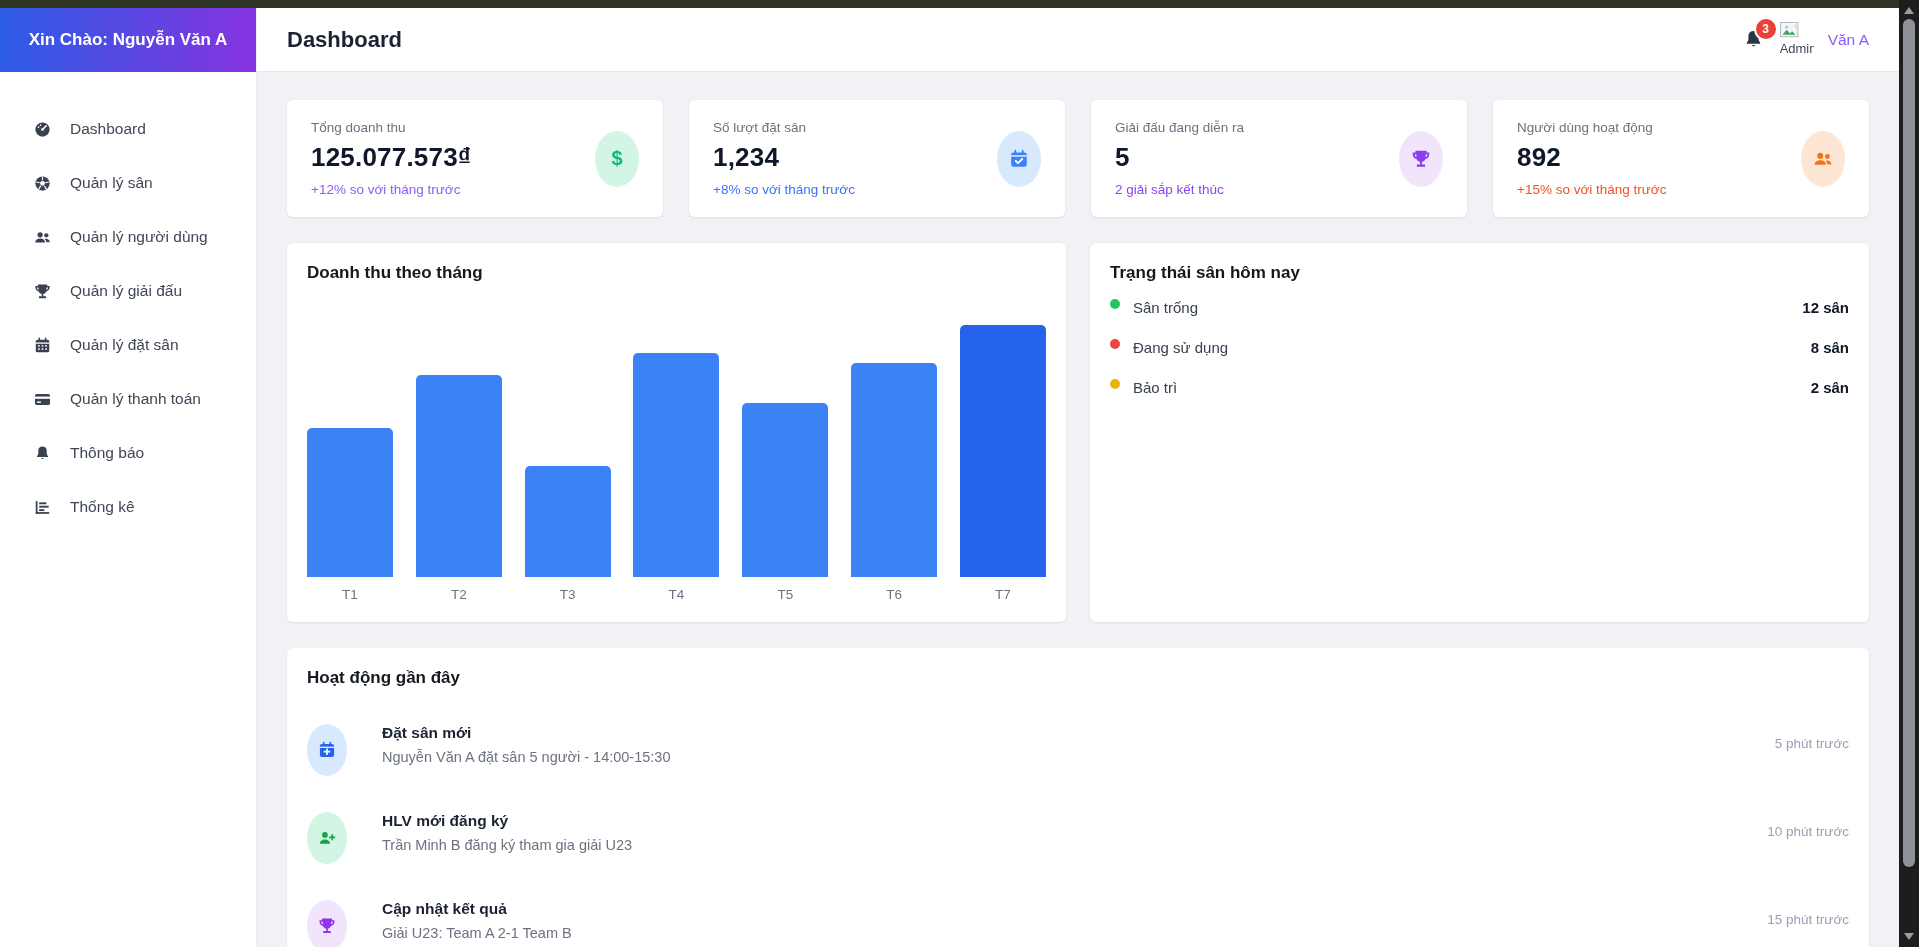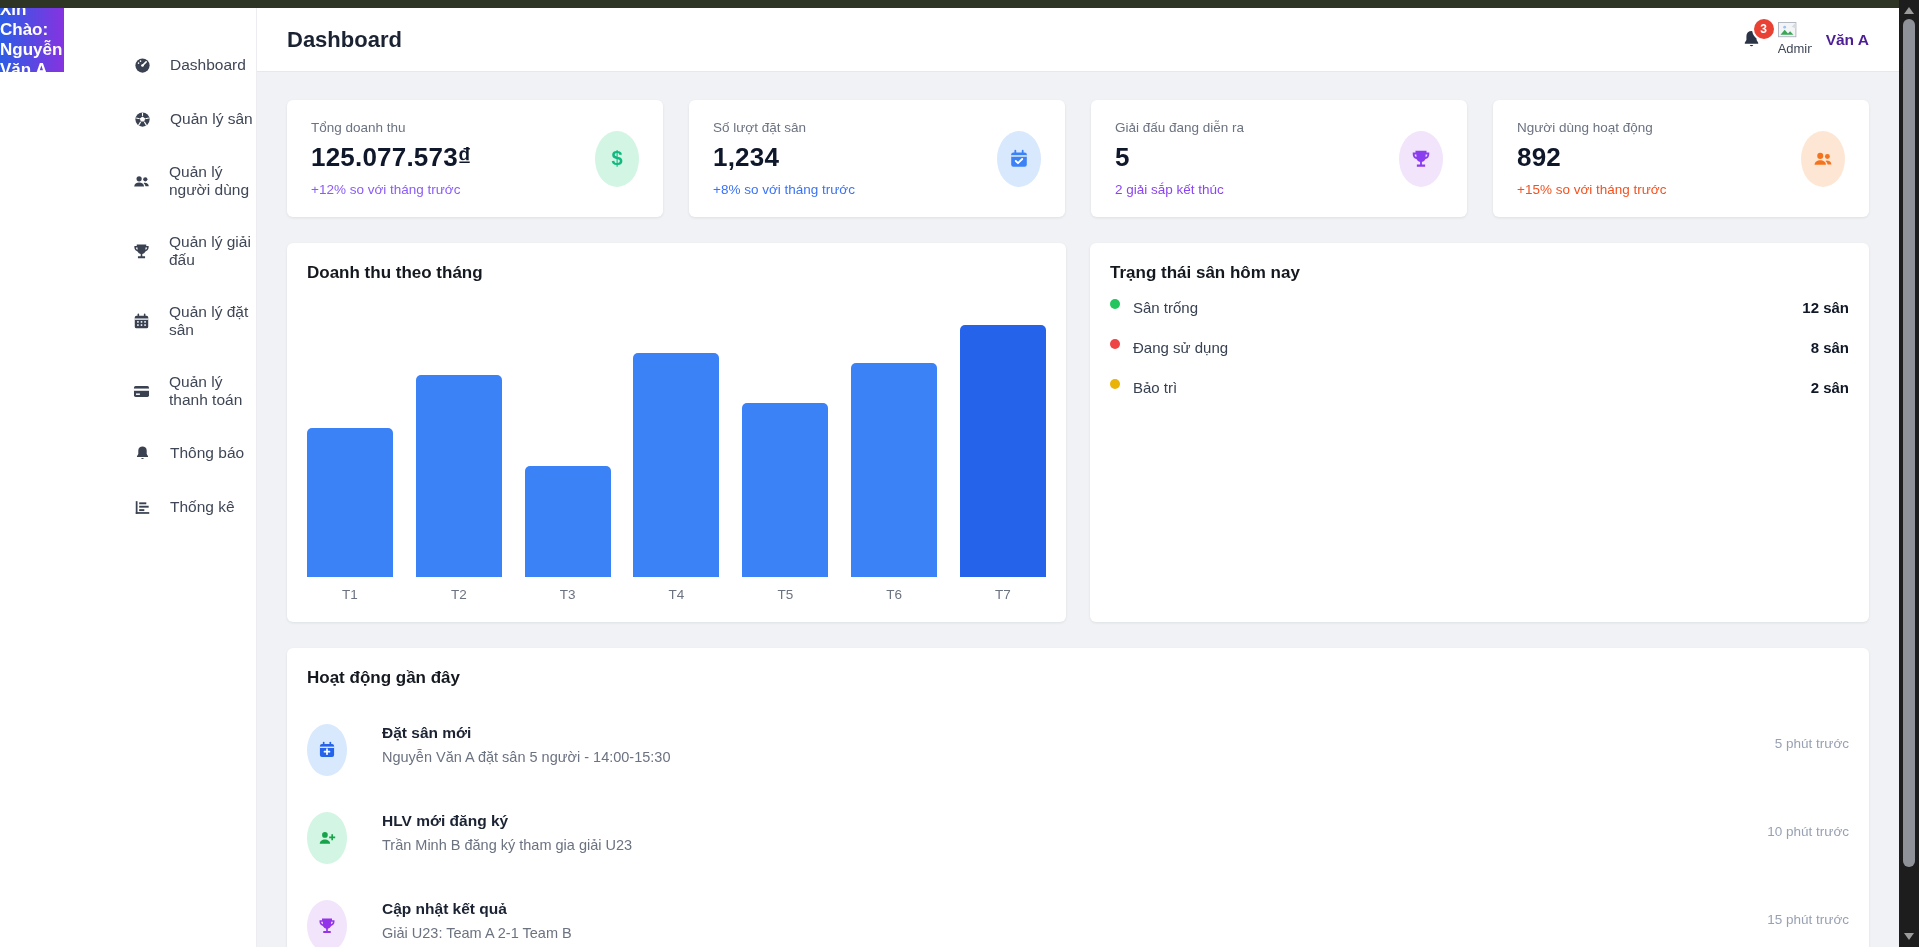--- a/index.html
+++ b/index.html
@@ -1,39 +1,39 @@
 <!DOCTYPE html>
 <html><head>
 <meta charset="utf-8">
 <style>
   html,body{margin:0;padding:0;width:1919px;height:947px;overflow:hidden;
     font-family:"Liberation Sans",sans-serif;background:#f0f2f5;}
   *{box-sizing:border-box;}
   .top-strip{position:absolute;top:0;left:0;width:1919px;height:8px;background:#2f3524;z-index:5;}
   .app{position:absolute;top:8px;left:0;right:20px;bottom:0;display:flex;}
   
-  .sidebar{width:257px;flex:0 0 257px;background:#fff;border-right:1px solid #ececf1;display:flex;flex-direction:row;gap:36px;}
+  .sidebar{width:257px;flex:0 0 257px;background:#fff;border-right:1px solid #ececf1;display:flex;flex-direction:column;}
   .sidebar-header{height:64px;flex:0 0 64px;background:linear-gradient(90deg,#2c5ce5,#8633e0);
     color:#fff;display:flex;align-items:center;justify-content:center;font-weight:bold;font-size:17px;}
   nav{padding-top:30px;}
   .nav-item{display:flex;align-items:center;gap:18px;padding:17px 0 17px 32px;font-size:15.5px;color:#3f4756;cursor:pointer;}
   .nav-icon{width:20px;height:20px;display:flex;align-items:center;justify-content:center;color:#3a4252;}
   .nav-icon svg{width:19px;height:19px;display:block;}
   
   .main{flex:1;display:flex;flex-direction:column;min-width:0;overflow:hidden;}
   .topbar{height:64px;flex:0 0 64px;background:#fff;border-bottom:1px solid #e6e8ee;
     display:flex;align-items:center;justify-content:space-between;padding:0 30px;}
   .page-title{font-size:22px;font-weight:bold;color:#1b2333;margin:0;}
   .topbar-right{display:flex;align-items:center;gap:14px;}
   .bell-wrap{position:relative;width:24px;height:24px;cursor:pointer;}
   .bell-wrap svg{width:23px;height:23px;color:#2b3446;}
   .badge{position:absolute;top:-9px;right:-10px;background:#e94235;color:#fff;font-size:12px;font-weight:bold;
     width:20px;height:20px;border-radius:50%;display:flex;align-items:center;justify-content:center;box-shadow:0 0 0 2px #fff;}
   .avatar{width:34px;height:36px;overflow:hidden;font-size:13px;color:#3f4756;line-height:14px;cursor:pointer;}
-  .user-name{font-size:15.5px;color:#4c1d95;font-weight:700;}
+  .user-name{font-size:15.5px;color:#8b5cf6;font-weight:400;}
   .content{padding:28px 30px;flex:1;}
   
   .stats{display:grid;grid-template-columns:repeat(4,1fr);gap:26px;}
   .card{background:#fff;border-radius:6px;box-shadow:0 1px 3px rgba(16,24,40,.08);}
   .stat-card{padding:20px 24px;display:flex;justify-content:space-between;align-items:center;}
   .stat-label{font-size:13.5px;color:#6b7280;margin-bottom:7px;}
   .stat-value{font-size:26px;font-weight:bold;color:#0f172a;letter-spacing:.2px;}
   .stat-delta{font-size:13.5px;margin-top:9px;}
   .stat-pill{width:44px;height:56px;border-radius:50%;display:flex;align-items:center;justify-content:center;flex:0 0 44px;}
   .stat-pill svg{width:22px;height:22px;}

